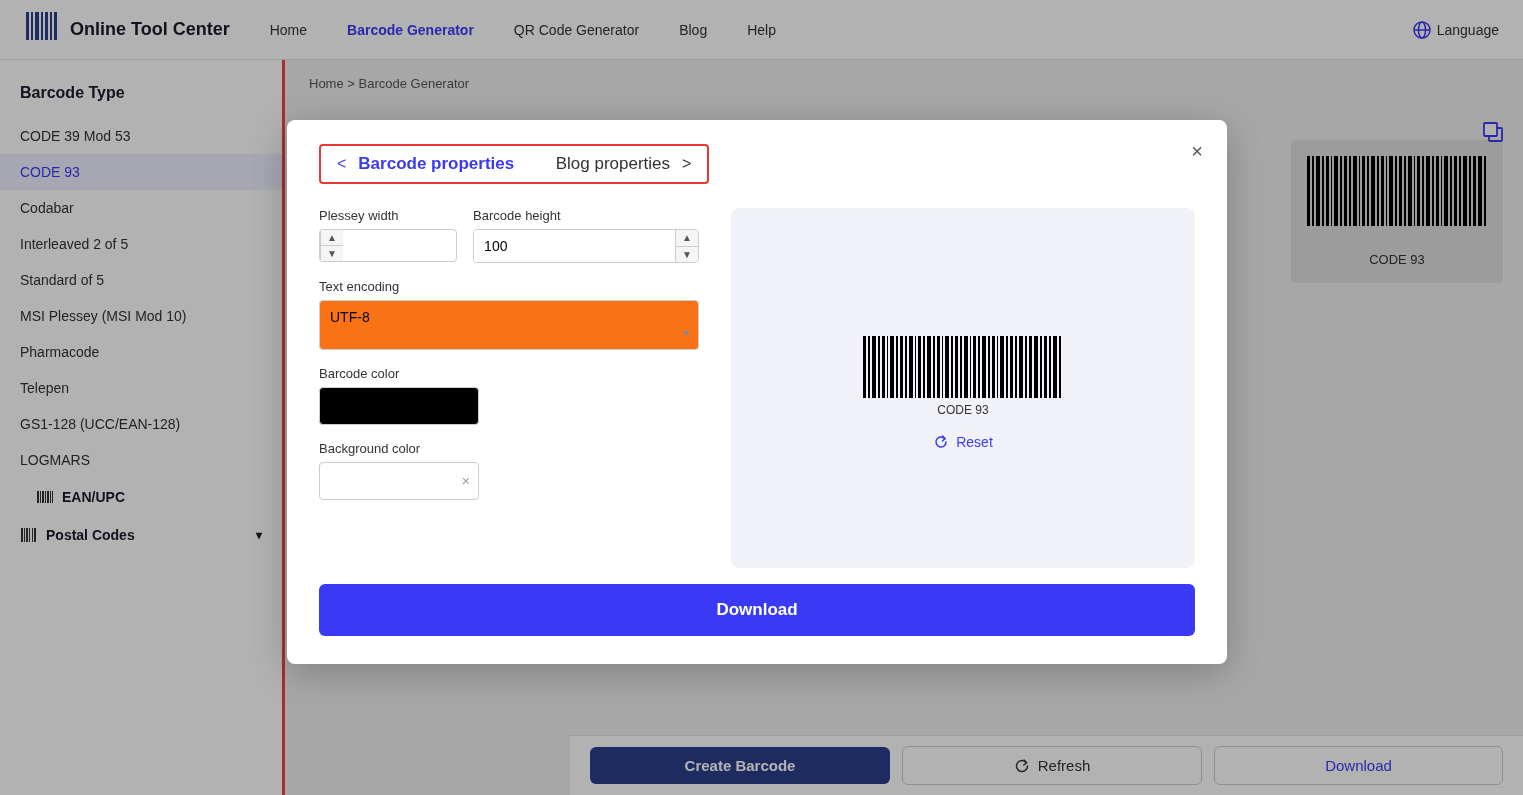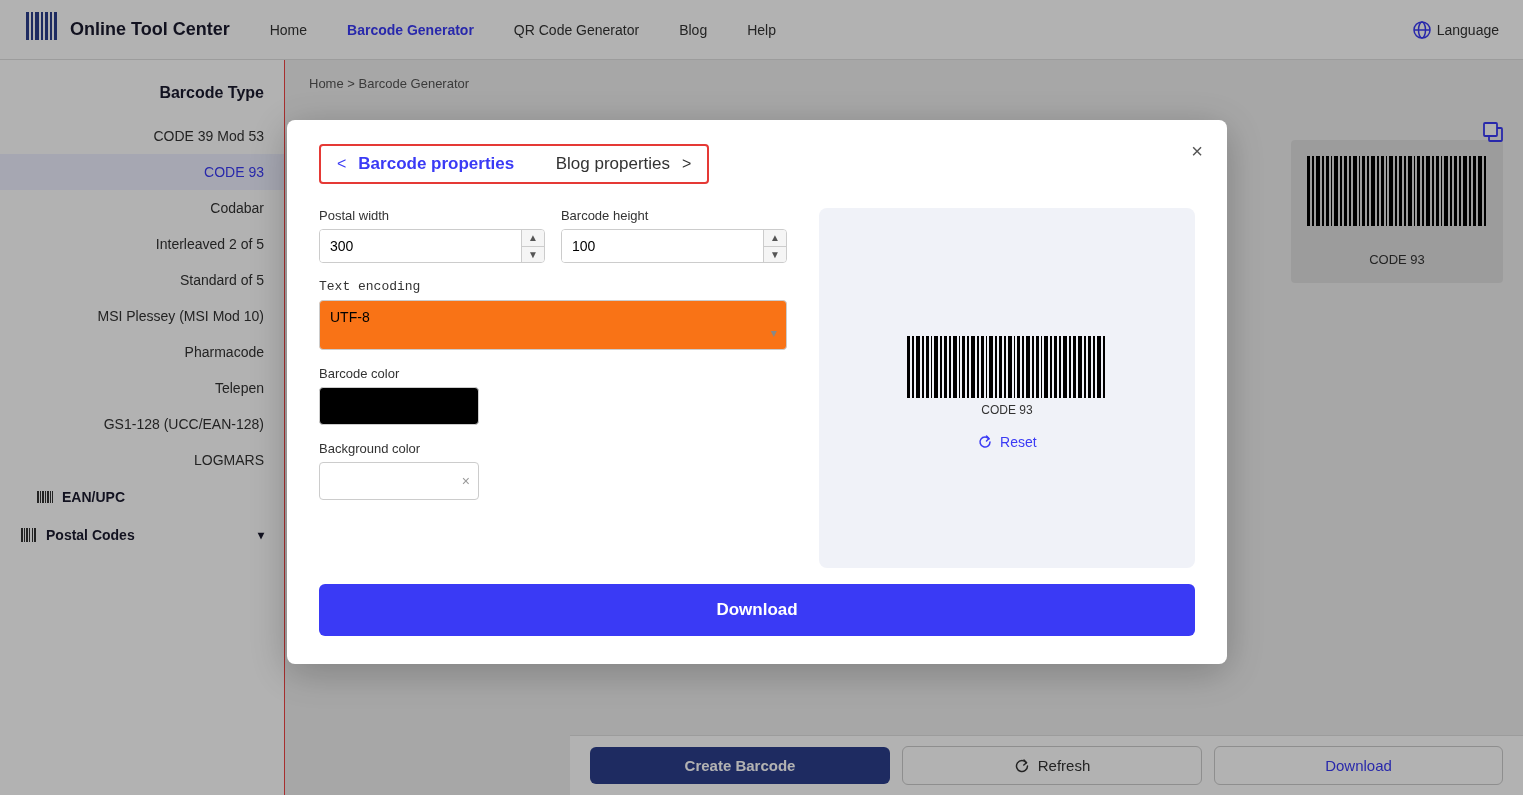--- a/index.html
+++ b/index.html
@@ -59,23 +59,22 @@
     .main-layout {
       display: flex;
       height: calc(795px - 60px);
     }
 
     
     .sidebar {
       width: 285px;
       background: #fff;
       padding: 16px 0;
-      border-right: 1px solid #ef4444;
+      border-right: 3px solid #ef4444;
       overflow-y: auto;
-      text-align: right;
     }
     .sidebar-heading {
       font-size: 16px;
       font-weight: bold;
       color: #1a1a2e;
       padding: 8px 20px 16px;
     }
     .sidebar-item {
       padding: 10px 20px;
       font-size: 14px;
@@ -296,21 +295,20 @@
 
     .form-select-wrap {
       position: relative;
       margin-bottom: 16px;
     }
     .form-select-wrap label {
       font-size: 13px;
       color: #333;
       margin-bottom: 6px;
       display: block;
-      font-family: Liberation Mono, monospace;
     }
     .form-select {
       width: 100%;
       border: 1px solid #ccc;
       border-radius: 4px;
       padding: 8px 32px 24px 10px;
       font-size: 14px;
       appearance: none;
       background: #f97316;
       cursor: pointer;
@@ -542,23 +540,22 @@
   </div>
 
   <button class="modal-close">×</button>
 
   <div class="modal-body">
 
     <div class="modal-left">
 
       <div class="form-row">
         <div class="form-group">
-          <label class="form-label">Postal width</label>
+          <label class="form-label">Plessey width</label>
           <div class="form-input-spinner">
-            <input type="text" value="300" style="">
             <div class="spinner-btns">
               <button class="spinner-btn">▲</button>
               <button class="spinner-btn">▼</button>
             </div>
           </div>
         </div>
         <div class="form-group">
           <label class="form-label">Barcode height</label>
           <div class="form-input-spinner">
             <input type="text" value="100" style="">

